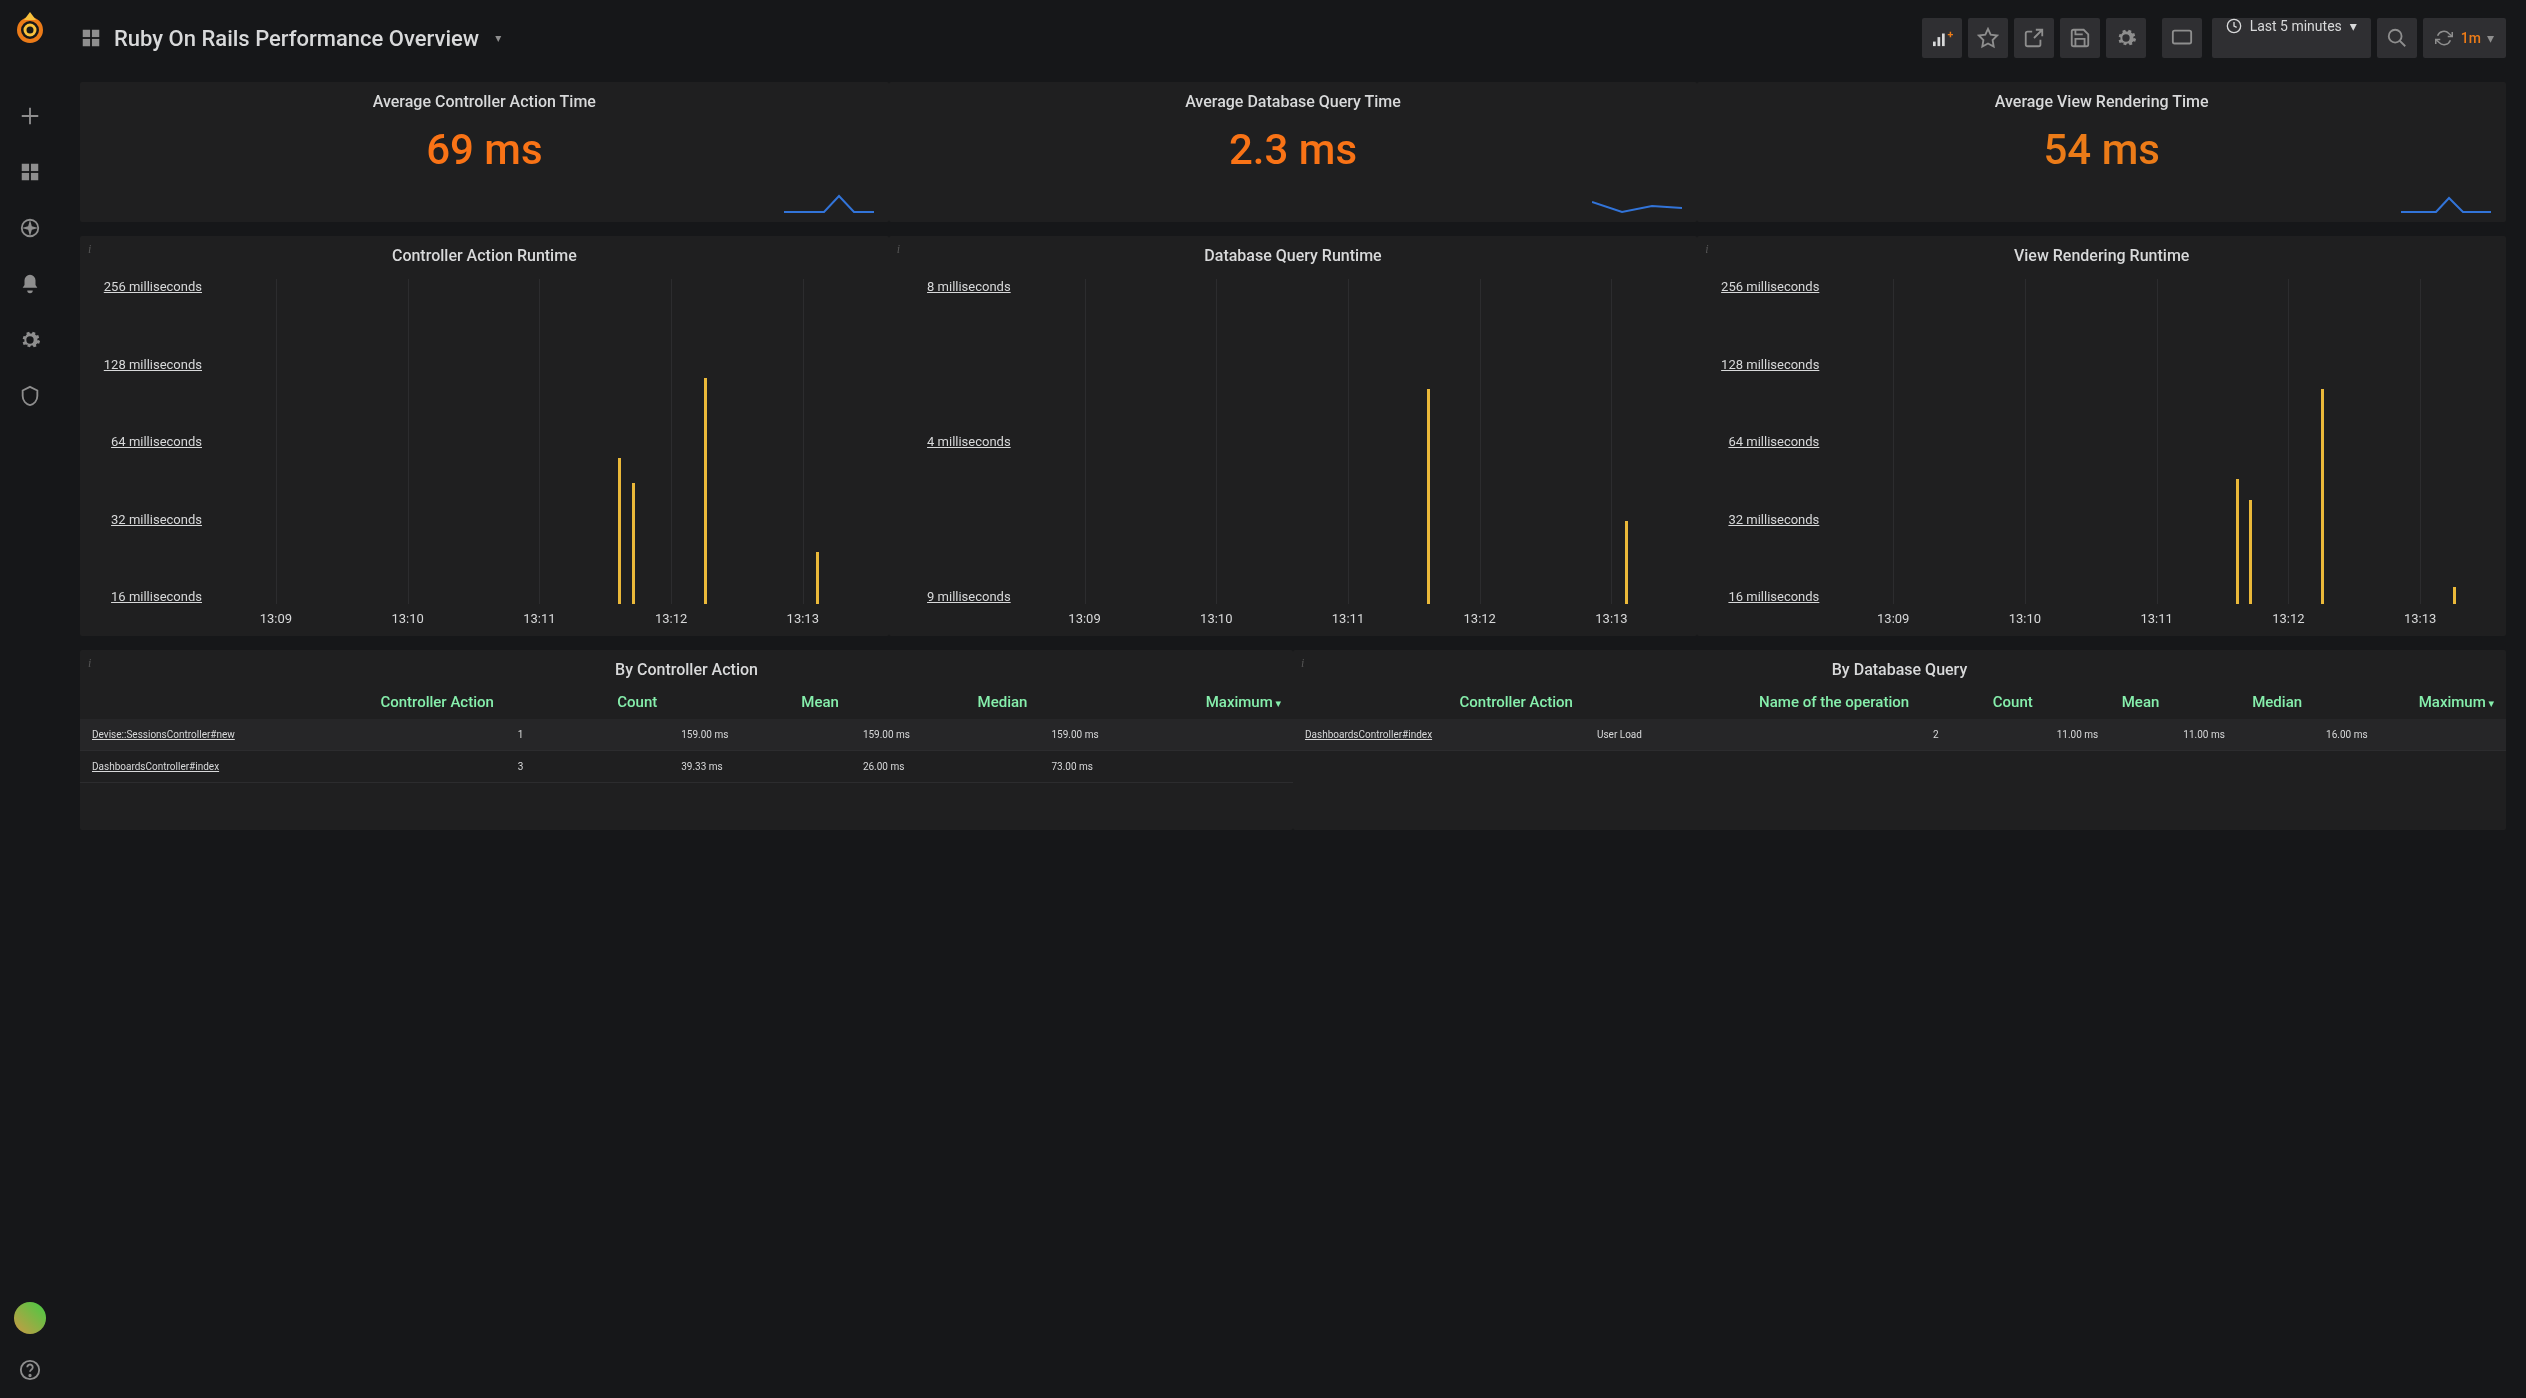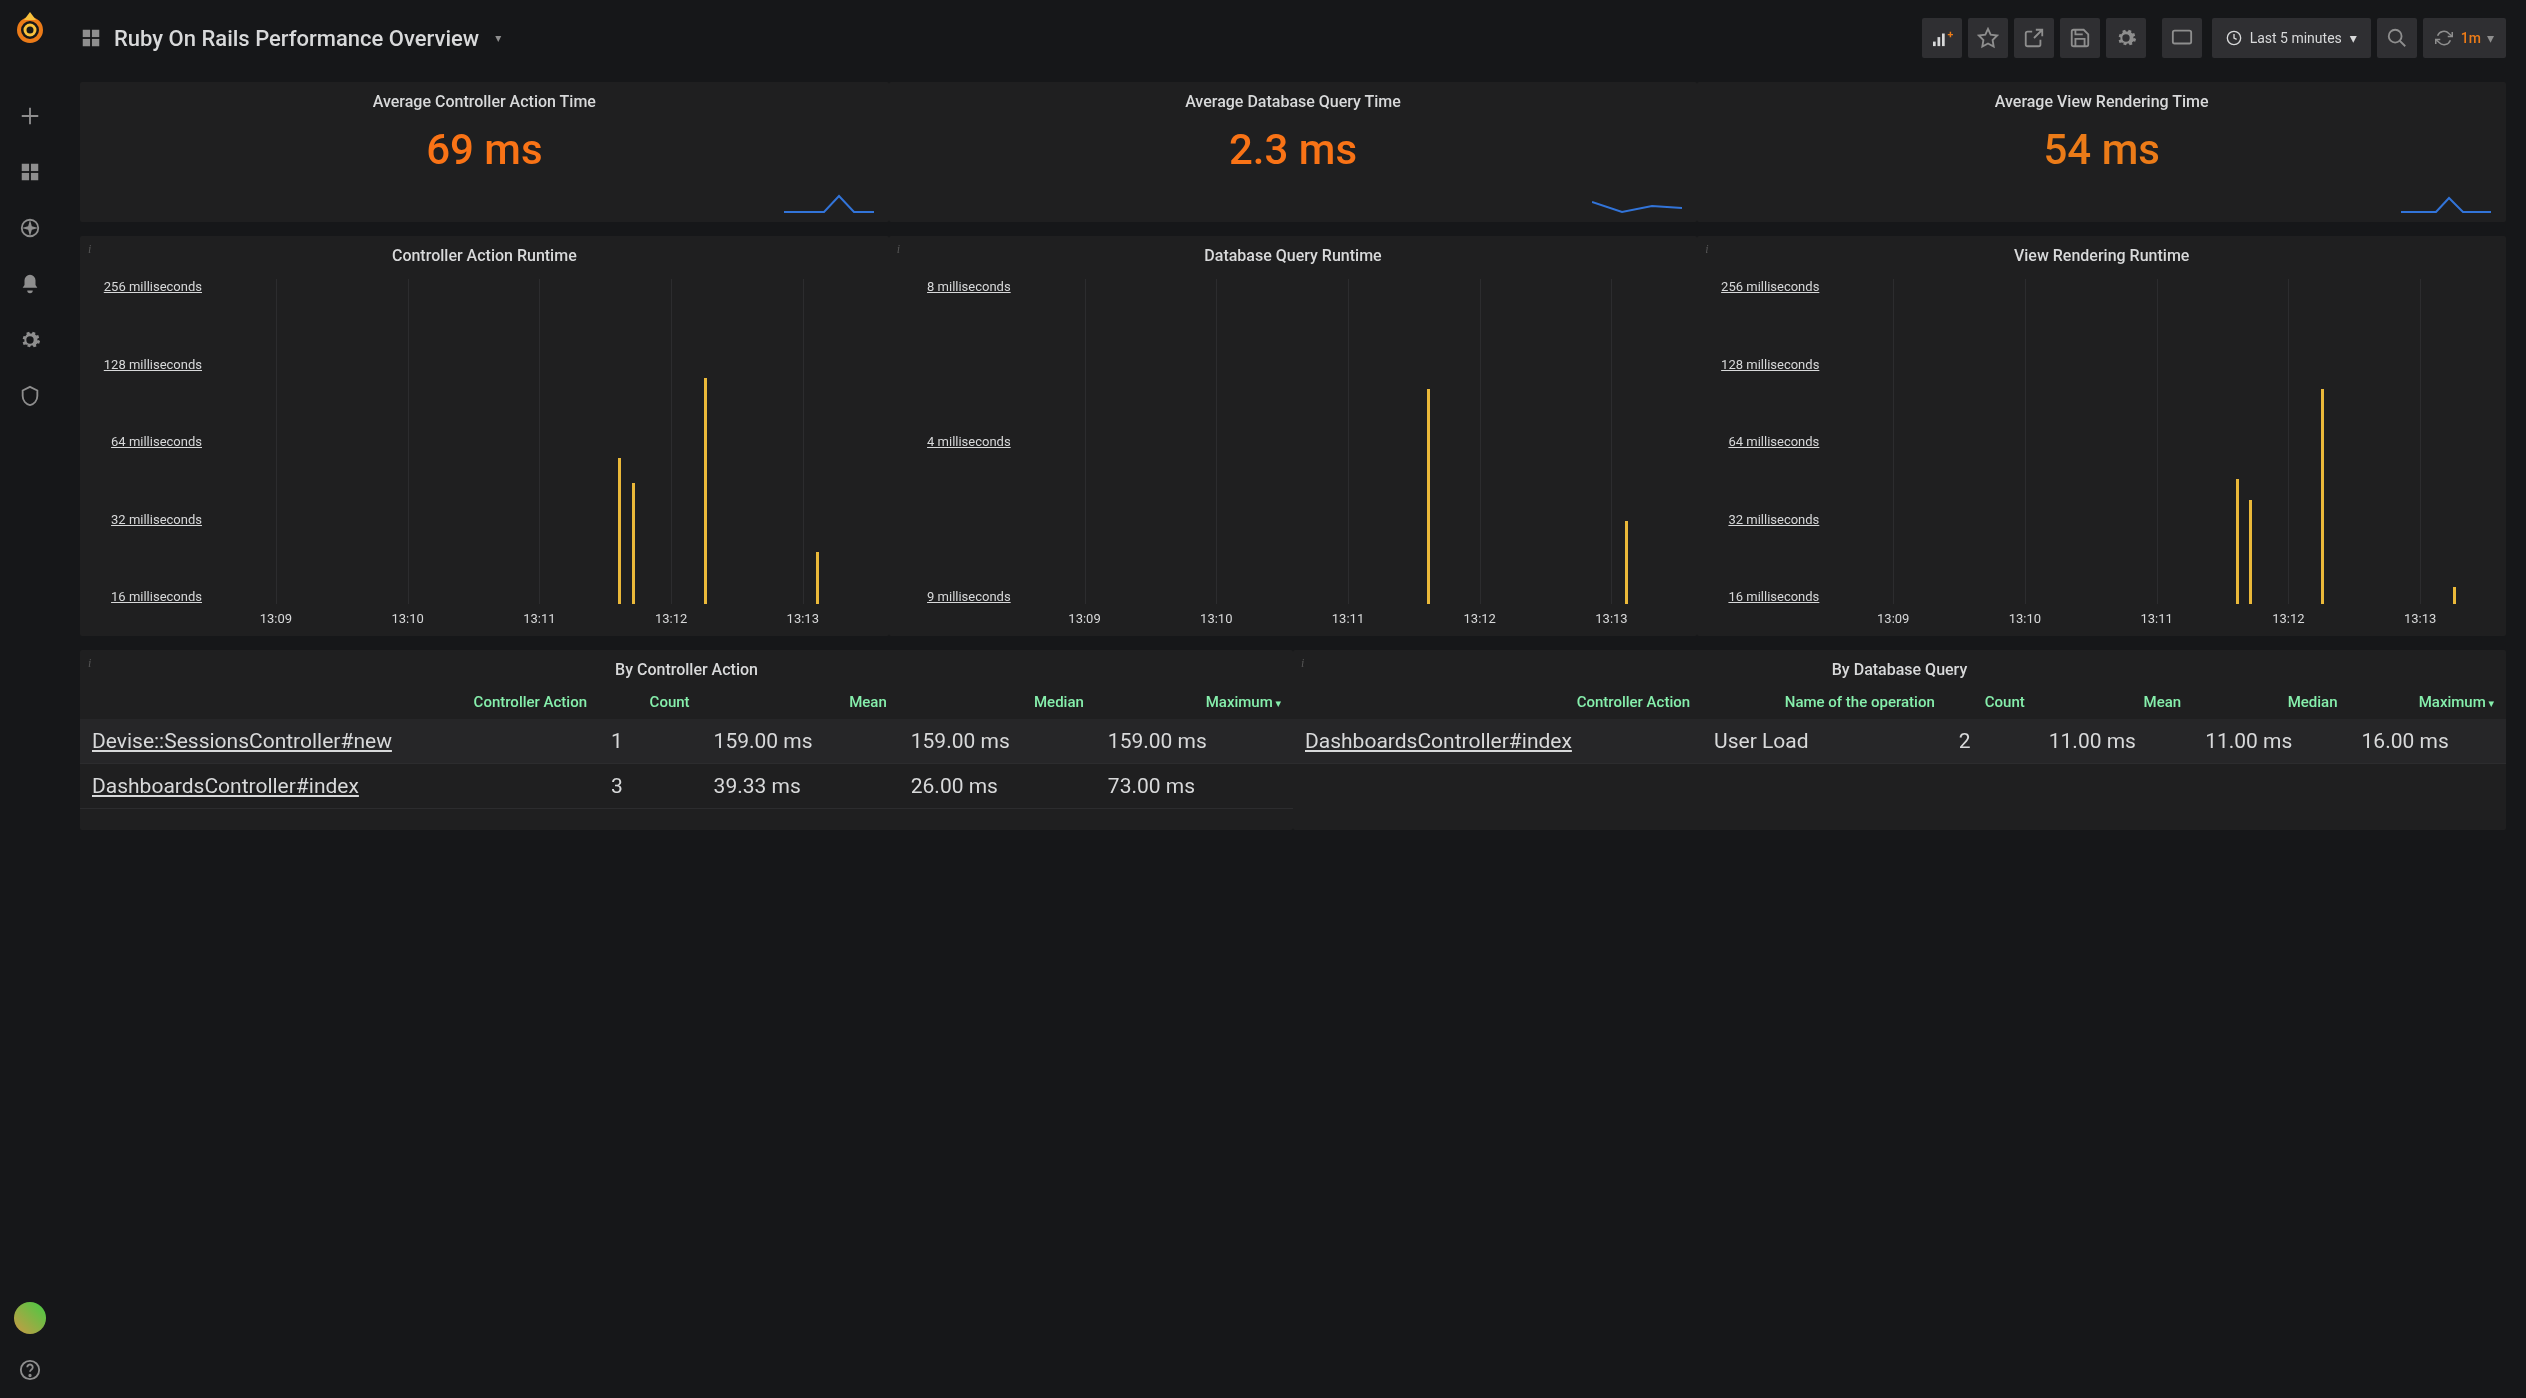--- a/index.html
+++ b/index.html
@@ -35,21 +35,21 @@
 
 .topbar { display: flex; align-items: center; height: 56px; margin-bottom: 16px; }
 .topbar-title { display: flex; align-items: center; gap: 12px; font-size: 22px; font-weight: 500; color: #d8d9da; cursor: pointer; }
 .topbar-title .chev { font-size: 12px; color: #8e8e8e; margin-left: 4px; }
 .topbar-spacer { flex: 1; }
 .topbar-btn {
   width: 40px; height: 40px; display: flex; align-items: center; justify-content: center;
   background: #2f2f32; margin-left: 6px; cursor: pointer; color: #8e8e8e; border-radius: 2px;
 }
 .topbar-range {
-  height: 40px; display: flex; align-items: center; padding: 0 14px;
+  height: 40px; display: flex; padding: 0 14px;
   background: #2f2f32; margin-left: 10px; cursor: pointer; color: #d8d9da; border-radius: 2px;
   gap: 8px;
 }
 .topbar-refresh { color: #eb7b18; font-weight: 500; padding-left: 8px;}
 
 
 .row { display: flex; margin-bottom: 14px; }
 .panel {
   background: #1f1f20;
   border-radius: 2px;
@@ -75,21 +75,21 @@
 .plot-area { flex: 1; position: relative; }
 .grid-v { position: absolute; top: 0; bottom: 22px; width: 1px; background: #2c2c2e; }
 .bar { position: absolute; bottom: 22px; width: 3px; background: #eab839; }
 .x-axis { position: absolute; bottom: 0; left: 0; right: 0; display: flex; justify-content: space-around; font-size: 13px; color: #d8d9da; }
 
 
 .table-panel { flex: 1; min-height: 180px; }
 .tbl { width: 100%; border-collapse: collapse; }
 .tbl th { text-align: right; padding: 8px 12px; color: #86efac; font-weight: 500; font-size: 15px; cursor: pointer; }
 .tbl th.sorted::after { content: " ▾"; font-size: 11px; }
-.tbl td { padding: 10px 12px; font-size: 21px; border-bottom: 1px solid #2c2c2e; }
+.tbl td { padding: 10px 12px; font-size: 10px; border-bottom: 1px solid #2c2c2e; }
 .tbl tbody tr:nth-child(odd) { background: #262628; }
 .tbl td a { color: #d8d9da; text-decoration: underline; }
 .tbl td.num { text-align: left; }
 
 svg { display: block; }
 .icon-sz { width: 22px; height: 22px; }
 </style>
 </head>
 <body>
 

